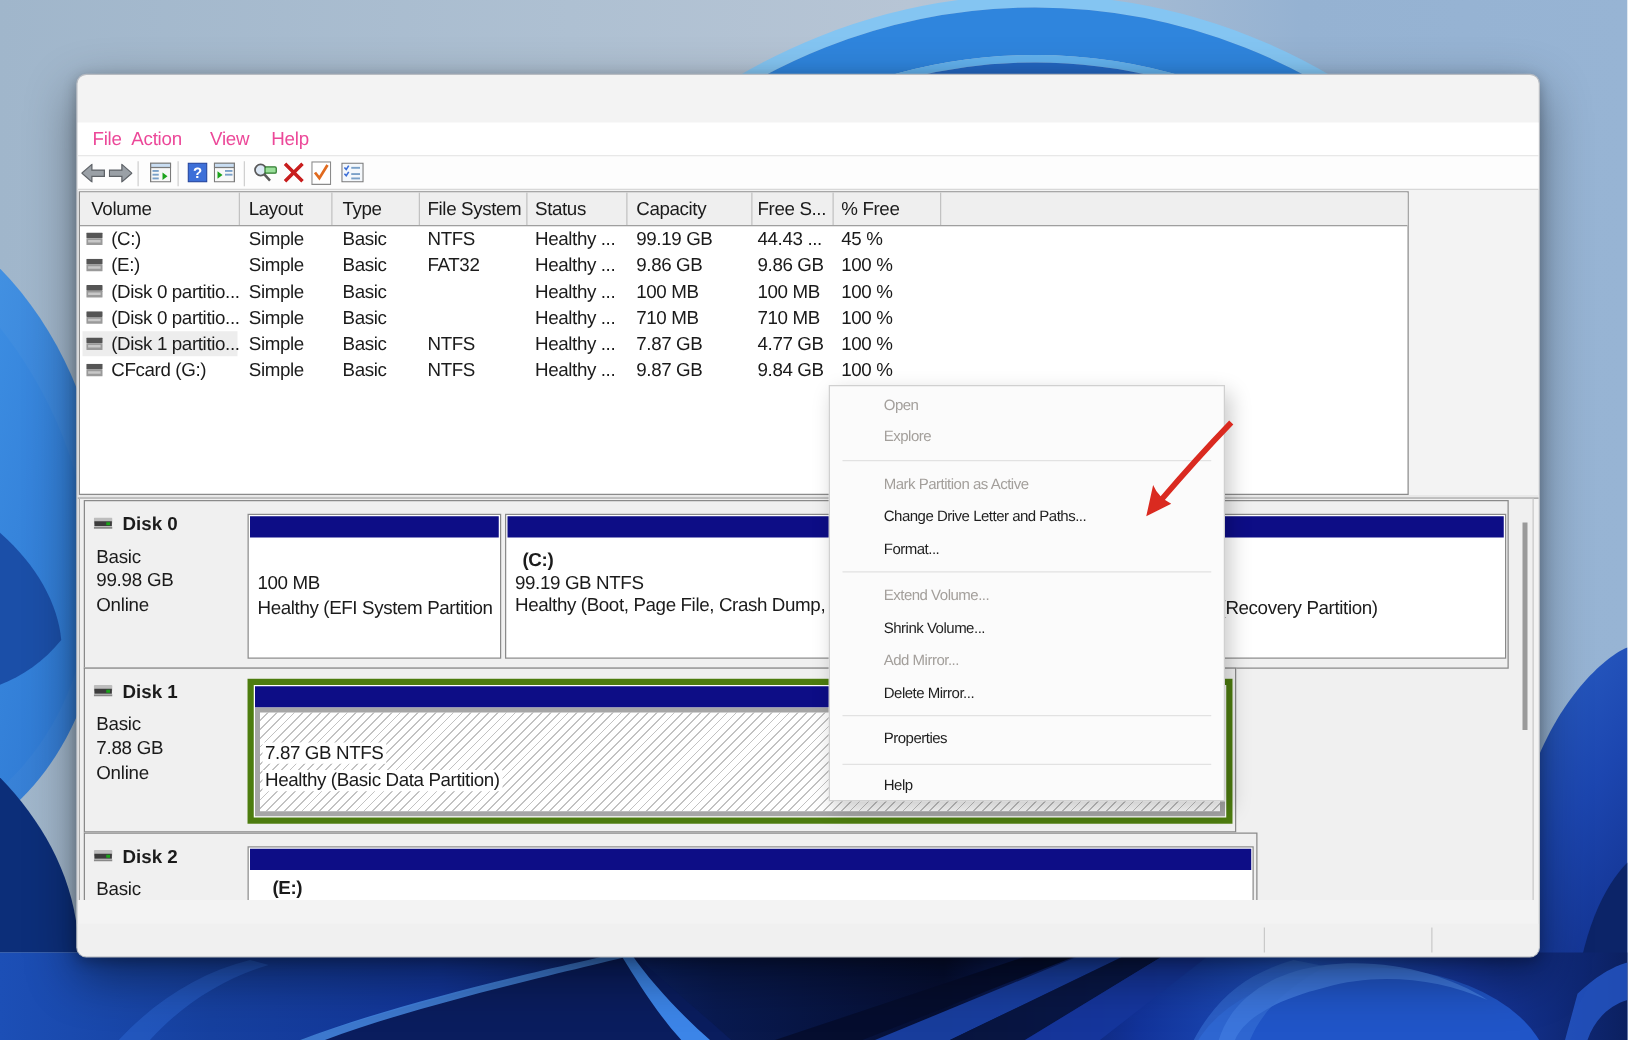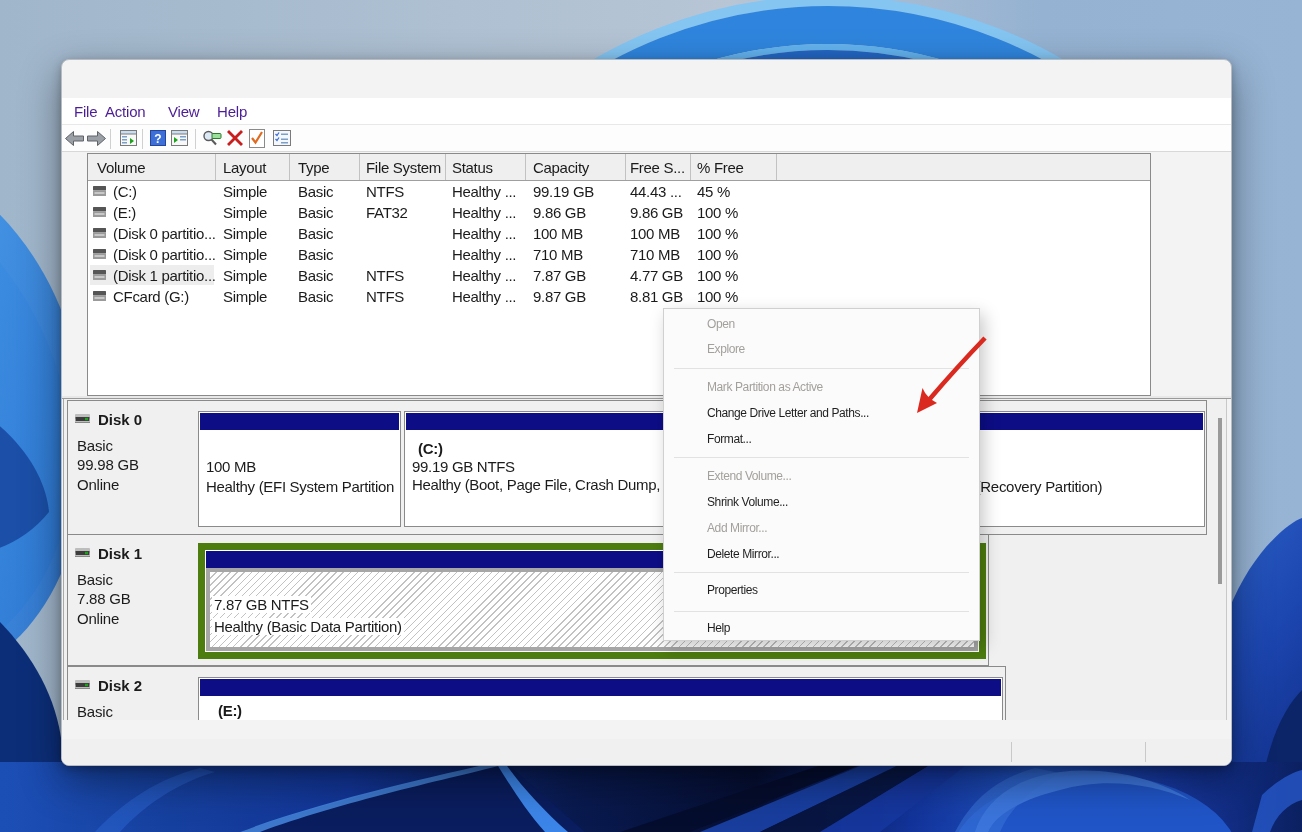--- a/index.html
+++ b/index.html
@@ -8,23 +8,23 @@
   #screen { position:absolute; top:0; left:0; width:1302px; height:832px; overflow:hidden; }
   .abs { position:absolute; }
   #wall { position:absolute; top:0; left:0; }
   #win { position:absolute; left:61px; top:59px; width:1171px; height:707px;
          background:#f3f3f3; border-radius:8px; border:1px solid #b8bcc2;
          box-shadow:0 15px 40px rgba(0,0,0,0.42), 0 3px 10px rgba(0,0,0,0.25); overflow:hidden; }
   #titlebar { position:absolute; left:0; top:0; width:100%; height:38px; background:#eaf0f8; }
   #titletxt { position:absolute; left:36px; top:11px; font-size:15px; color:#1b1b1b; }
   .wctl { position:absolute; top:0; width:46px; height:38px; }
   #menubar { position:absolute; left:0; top:38px; width:100%; height:26px; background:#ffffff; }
-  #menubar span { position:absolute; top:5px; font-size:15px; color:#4c1d95; letter-spacing:-0.2px; }
+  #menubar span { position:absolute; top:5px; font-size:15px; color:#ec4899; letter-spacing:-0.2px; }
   #toolbar { position:absolute; left:0; top:64px; width:100%; height:28px; background:#fdfdfd; border-top:1px solid #e8e8e8; border-bottom:1px solid #d8d8d8; }
-  #tablepane { position:absolute; left:1px; top:93px; width:1064px; height:243px; background:#ffffff; border:1px solid #8a8a8a;margin-left:24px; }
+  #tablepane { position:absolute; left:1px; top:93px; width:1064px; height:243px; background:#ffffff; border:1px solid #8a8a8a; }
   .hdrsep { position:absolute; top:0px; height:26px; width:1px; background:#c2c2c2; }
   .htxt { position:absolute; top:5px; font-size:15px; color:#1b1b1b; white-space:pre; letter-spacing:-0.3px; }
   .cell { position:absolute; font-size:15px; color:#1b1b1b; white-space:pre; letter-spacing:-0.3px; }
   .vicon { position:absolute; width:14px; height:11px; }
   #splitter { position:absolute; left:0; top:336px; width:100%; height:3px; background:#e8e8e8; border-bottom:1px solid #9a9a9a; }
   #diskpane { position:absolute; left:1px; top:339px; width:1164px; height:321px; background:#f0f0f0; border-left:1px solid #a8a8a8; border-right:1px solid #c8c8c8; overflow:hidden; }
   .diskrow { position:absolute; left:3px; background:#f0f0f0; border:1px solid #8a8a8a; }
   .dl1 { position:absolute; left:30px; top:10px; font-size:15px; font-weight:bold; color:#1b1b1b; }
   .dl2 { position:absolute; left:9px; font-size:15px; color:#1b1b1b; letter-spacing:-0.2px; }
   .part { position:absolute; top:10px; background:#ffffff; border:1px solid #8a8a8a; }
@@ -253,21 +253,21 @@
           <rect x="0" y="0" width="13" height="4.5" rx="0.5" fill="#555"></rect>
           <rect x="0" y="4.5" width="13" height="5.5" rx="0.5" fill="#9a9a9a"></rect>
           <rect x="1.5" y="6" width="10" height="2" fill="#c8c8c8"></rect>
         </svg>
 <div class="cell" style="left:25px;top:134px">CFcard (G:)</div>
 <div class="cell" style="left:135px;top:134px">Simple</div>
 <div class="cell" style="left:210px;top:134px">Basic</div>
 <div class="cell" style="left:278px;top:134px">NTFS</div>
 <div class="cell" style="left:364px;top:134px">Healthy ...</div>
 <div class="cell" style="left:445px;top:134px">9.87 GB</div>
-<div class="cell" style="left:542px;top:134px">8.81 GB</div>
+<div class="cell" style="left:542px;top:134px">9.84 GB</div>
 <div class="cell" style="left:609px;top:134px">100 %</div>
 </div>
   <div id="splitter"></div>
   <div id="diskpane">
 <div class="diskrow" style="top:1px;width:1140px;height:135px">
 <svg class="abs" style="left:7px;top:13px" width="15" height="11" viewBox="0 0 15 11">
             <rect x="0" y="0" width="15" height="5" rx="1" fill="#bdbdbd"></rect>
             <rect x="0.5" y="3" width="14" height="4" fill="#3c3c3c"></rect>
             <rect x="10" y="3.8" width="3" height="2.4" fill="#19a319"></rect>
             <rect x="0" y="7.5" width="15" height="1.5" fill="#888"></rect>
@@ -297,21 +297,21 @@
 <svg class="abs" style="left:7px;top:13px" width="15" height="11" viewBox="0 0 15 11">
             <rect x="0" y="0" width="15" height="5" rx="1" fill="#bdbdbd"></rect>
             <rect x="0.5" y="3" width="14" height="4" fill="#3c3c3c"></rect>
             <rect x="10" y="3.8" width="3" height="2.4" fill="#19a319"></rect>
             <rect x="0" y="7.5" width="15" height="1.5" fill="#888"></rect>
           </svg>
           <div class="dl1">Disk 1</div>
           <div class="dl2" style="top:36px">Basic</div>
           <div class="dl2" style="top:55px">7.88 GB</div>
           <div class="dl2" style="top:75px">Online</div>
-<div class="part" style="left:130px;width:788px;height:116px;top:8px;border:7px solid #4d7c0f">
+<div class="part" style="left:130px;width:788px;height:116px;top:8px;border:5px solid #4d7c0f">
   <div class="pbar"></div>
   <div class="abs" style="left:1px;top:18px;right:1px;bottom:1px;border:4px solid #a6a6a6;background:repeating-linear-gradient(135deg,#ffffff 0px,#ffffff 4px,#c2c2c2 4px,#c2c2c2 5px);"></div>
   <div class="ptxt" style="left:7px;top:46px;background:#fff;padding:0 2px">7.87 GB NTFS</div>
   <div class="ptxt" style="left:7px;top:68px;background:#fff;padding:0 2px">Healthy (Basic Data Partition)</div>
 </div>
 </div>
 <div class="diskrow" style="top:267px;width:939px;height:55px">
 <svg class="abs" style="left:7px;top:13px" width="15" height="11" viewBox="0 0 15 11">
             <rect x="0" y="0" width="15" height="5" rx="1" fill="#bdbdbd"></rect>
             <rect x="0.5" y="3" width="14" height="4" fill="#3c3c3c"></rect>

